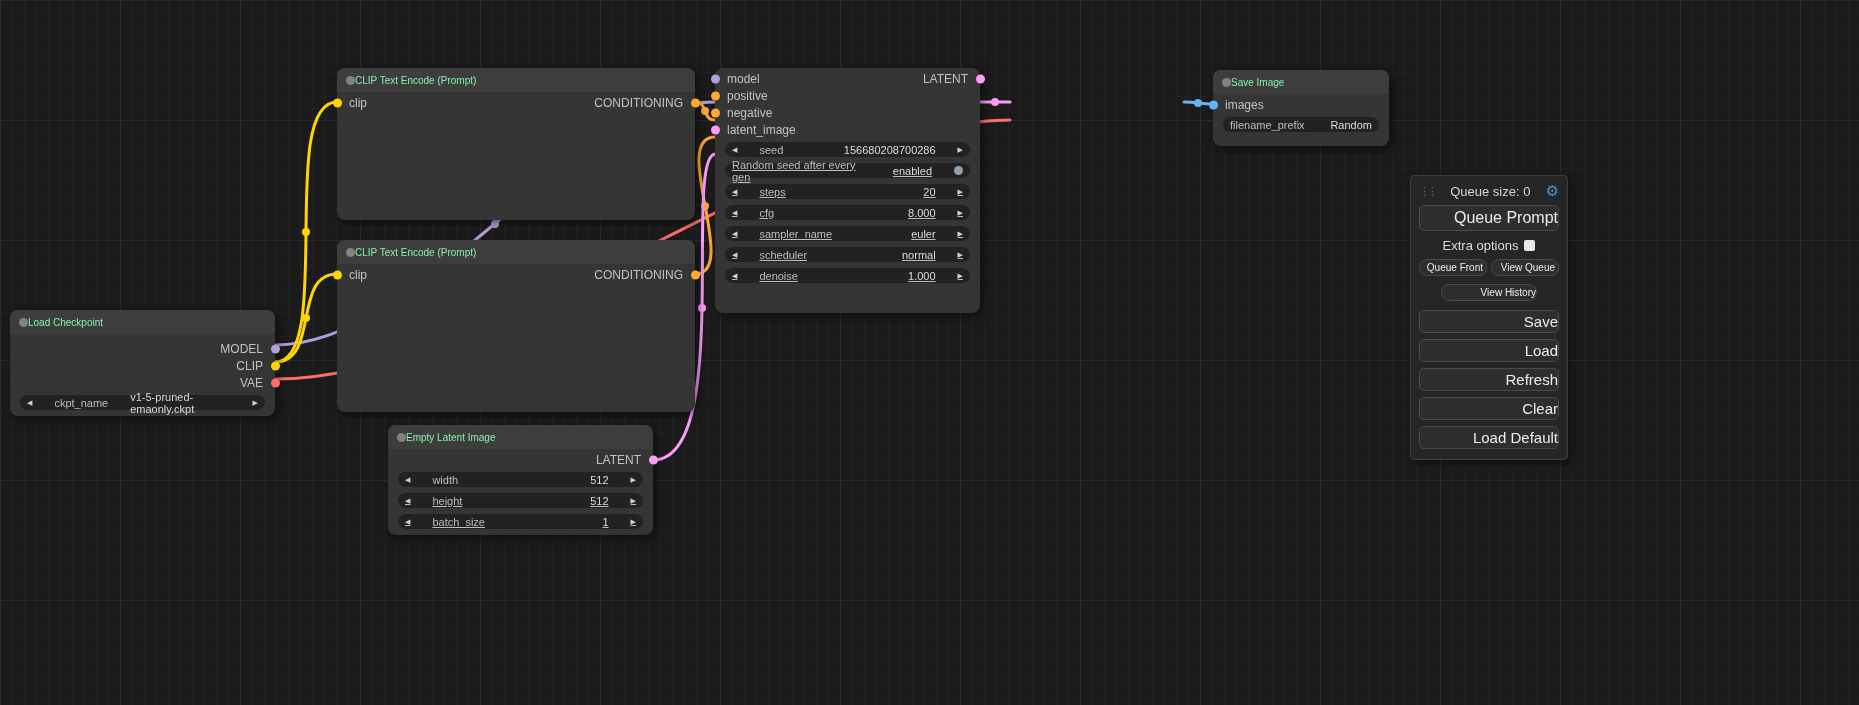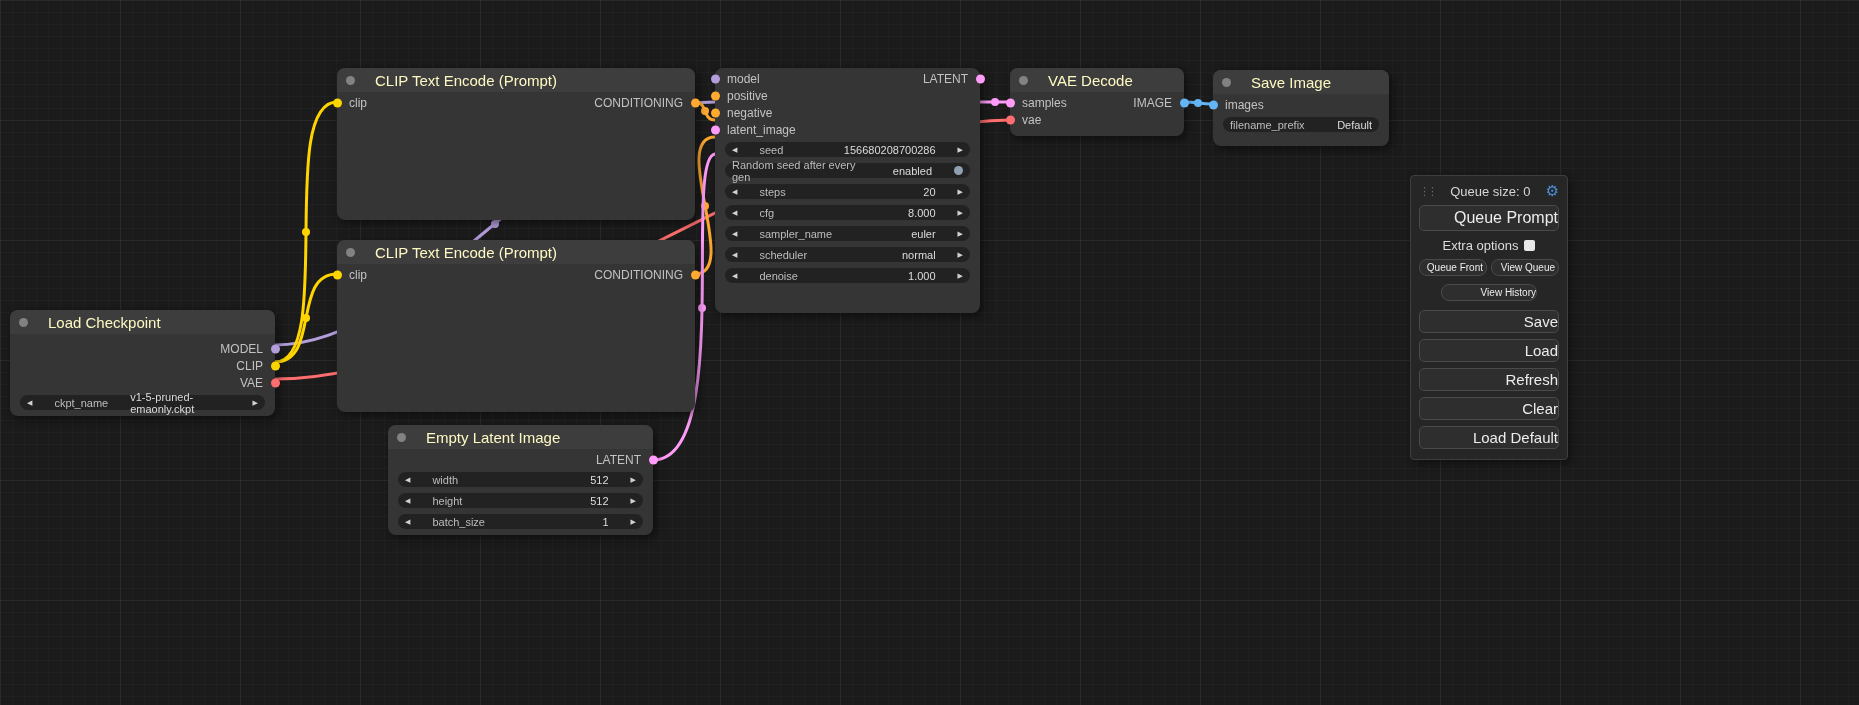--- a/index.html
+++ b/index.html
@@ -24,23 +24,23 @@
   .c-cond { --wc:var(--conditioning); }
   .c-latent { --wc:var(--latent); }
   .c-image { --wc:var(--image); }
 
   .node {
     position:absolute; z-index:2; background:var(--node-bg,#353535);
     border-radius:8px; box-shadow:3px 3px 10px rgba(0,0,0,.5);
     color:#c8c8c8; display:flex; flex-direction:column;
   }
   .node-header {
-    flex:none; height:24px; display:flex; align-items:center; gap:20px;
+    flex:none; height:24px; display:flex; align-items:center; gap:0;
     padding:0 9px; background:var(--node-header,#3d3d3d);
-    border-radius:8px 8px 0 0; font-size:15px; color:#fef9c3;
+    border-radius:8px 8px 0 0; font-size:10px; color:#86efac;
   }
   .collapse-dot { width:9px; height:9px; border-radius:50%; background:#828282; flex:none; }
   .node-body { flex:1; display:flex; flex-direction:column; padding-top:2px; }
   .node-body.pad6 { padding-top:6px; }
   .row {
     position:relative; flex:none; height:17px; display:flex; align-items:center;
     padding:0 12px; font-size:12px; color:#c2c2c2;
   }
   .row .lbl-l { margin-right:auto; }
   .row .lbl-r { margin-left:auto; }
@@ -48,21 +48,21 @@
     position:absolute; top:50%; transform:translateY(-50%);
     width:9px; height:9px; border-radius:50%; background:var(--c);
   }
   .port.in { left:-4.5px; }
   .port.out { right:-4.5px; }
   .widget {
     flex:none; height:15px; margin:4px 10px 1px; background:var(--widget-bg,#222);
     border-radius:8px; display:flex; align-items:center; gap:22px;
     padding:0 7px; font-size:11px; color:#bdbdbd;
   }
-  .widget + .widget { margin-top:5px; }
+  .widget + .widget { margin-top:5px;text-decoration:underline; }
   .widget .arrow { font-size:7px; color:#d2d2d2; line-height:1; cursor:pointer; }
   .widget .wvalue { margin-left:auto; color:#dcdcdc; }
   .knob { width:9px; height:9px; border-radius:50%; background:var(--toggle,#8fa0b3); flex:none; }
   .textarea {
     flex:1; margin:4px 10px 10px; background:#202020; border-radius:4px;
     padding:5px 6px; font-family:"DejaVu Sans Mono", monospace;
     font-size:10px; line-height:1.4; color:#d6d6d6; white-space:pre-wrap; overflow:hidden;
   }
 
   .queue-panel {
@@ -271,52 +271,34 @@
       </div>
       <div class="widget">
         <span class="arrow">◀</span>
         <span>denoise</span>
         <span class="wvalue">1.000</span>
         <span class="arrow">▶</span>
       </div>
     </div>
   </div>
 
-  <div class="node" style="left:1010px; top:68px; width:174px; height:68px;">
-    <div class="node-header">
-      <span class="collapse-dot"></span>
-      <span>VAE Decode</span>
-    </div>
-    <div class="node-body">
-      <div class="row">
-        <span class="port in" style="--c:var(--latent)"></span>
-        <span class="lbl-l">samples</span>
-        <span class="lbl-r">IMAGE</span>
-        <span class="port out" style="--c:var(--image)"></span>
-      </div>
-      <div class="row">
-        <span class="port in" style="--c:var(--vae)"></span>
-        <span class="lbl-l">vae</span>
-      </div>
-    </div>
-  </div>
 
   <div class="node" style="left:1213px; top:70px; width:176px; height:76px;">
     <div class="node-header">
       <span class="collapse-dot"></span>
       <span>Save Image</span>
     </div>
     <div class="node-body">
       <div class="row">
         <span class="port in" style="--c:var(--image)"></span>
         <span class="lbl-l">images</span>
       </div>
       <div class="widget">
         <span>filename_prefix</span>
-        <span class="wvalue">Default</span>
+        <span class="wvalue">Random</span>
       </div>
     </div>
   </div>
 
   <div class="queue-panel">
     <div class="qp-top">
       <span class="drag-handle">⋮⋮</span>
       <span class="queue-size">Queue size: 0</span>
       <span class="gear">⚙</span>
     </div>

